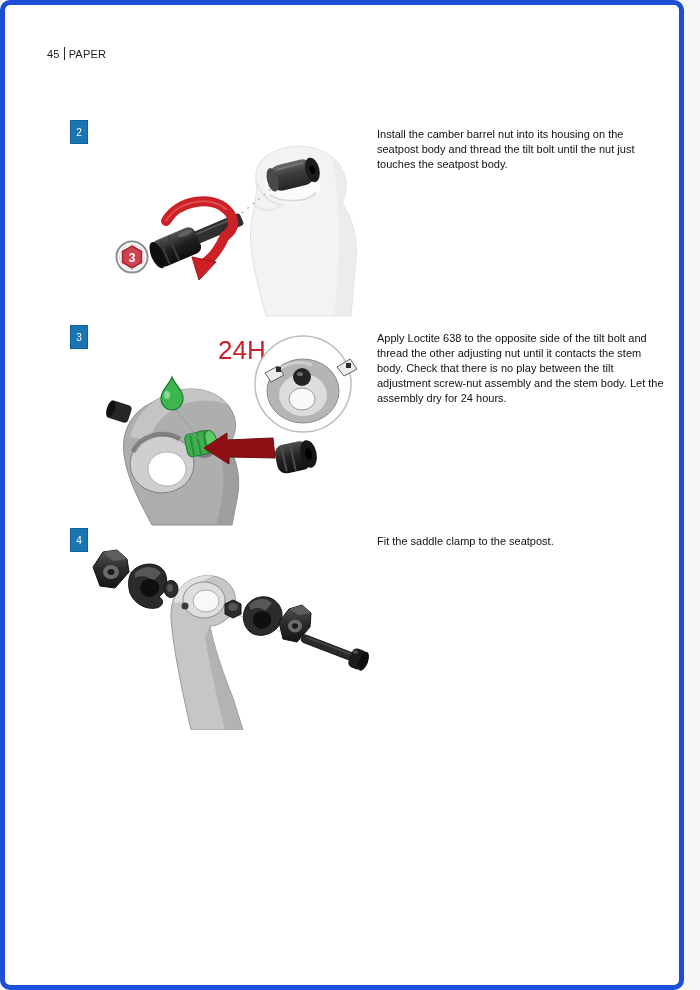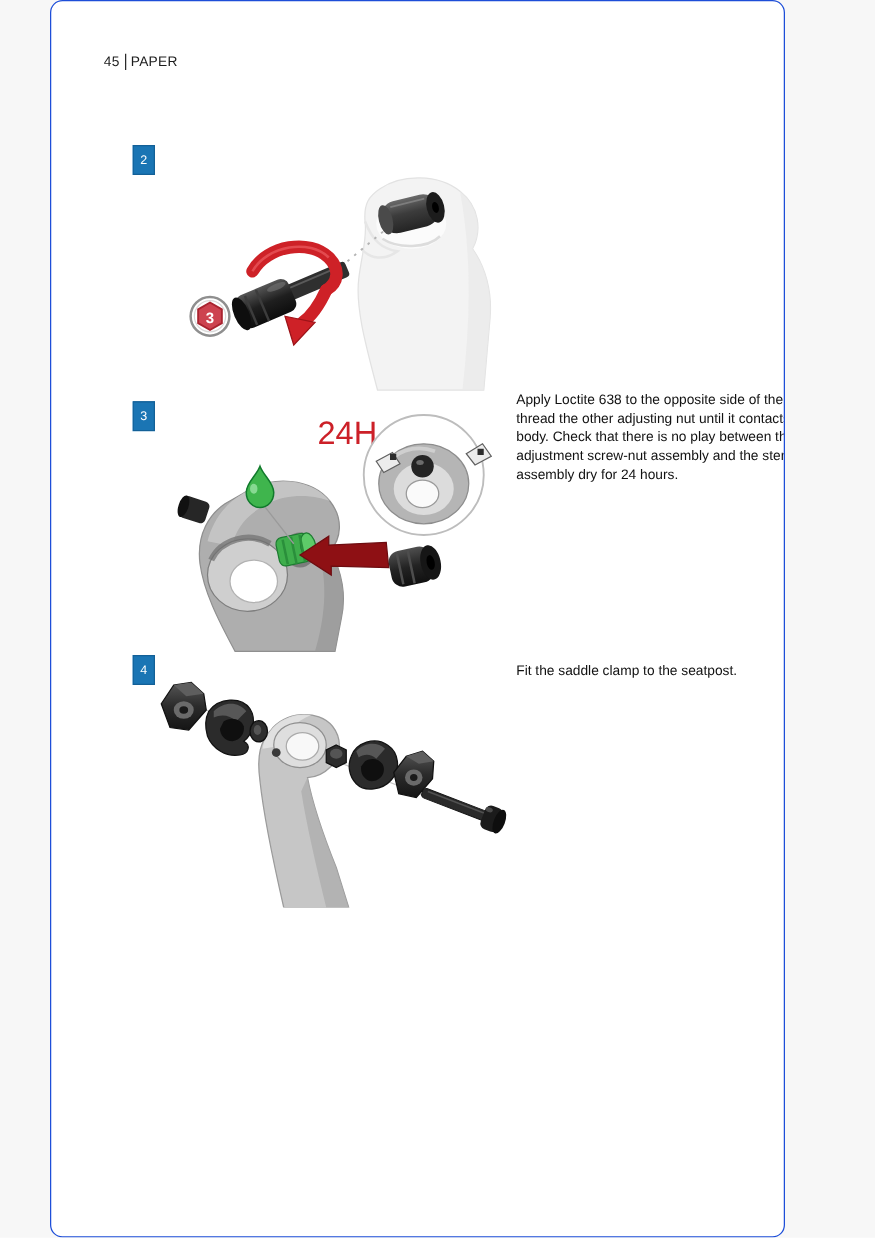--- a/index.html
+++ b/index.html
@@ -1,19 +1,19 @@
 <!DOCTYPE html>
 <html><head>
 <meta charset="utf-8">
 <style>
   html,body{margin:0;padding:0;background:#f7f7f7;}
   .page{
-    position:relative;width:588px;height:990px;background:#ffffff;
-    border:1px solid #1d4ed8;border-radius:10px;box-sizing:border-box;
-    font-family:"Liberation Sans", sans-serif;color:#1c1c1c;overflow:hidden;margin-left:40px;
+    position:relative;width:684px;height:990px;background:#ffffff;
+    border:5px solid #1d4ed8;border-radius:10px;box-sizing:border-box;
+    font-family:"Liberation Sans", sans-serif;color:#1c1c1c;overflow:hidden;
   }
   
   .hdr-left{position:absolute;left:42px;top:42px;display:flex;align-items:center;font-size:11px;letter-spacing:.2px;}
   .hdr-divider{width:1px;height:13px;background:#2a2a2a;margin:0 4px;}
   .hdr-right{position:absolute;right:42px;top:42px;text-align:right;}
   .doc-title{font-size:11px;letter-spacing:.3px;color:#222;}
   .lang{margin-top:5px;font-size:13px;font-weight:bold;color:#2d9bc5;letter-spacing:.5px;}
   
   .badge{
     position:absolute;left:65px;width:18px;height:24px;background:#1a75b4;
@@ -31,20 +31,21 @@
 
 <div class="page">
 
   <div class="hdr-left">
     <span>45</span>
     <span class="hdr-divider"></span>
     <span>PAPER</span>
   </div>
 
   <div class="badge" style="top:115px;">2</div>
+  <div class="step-text" style="top:122px;">Install the camber barrel nut into its housing on the seatpost body and thread the tilt bolt until the nut just touches the seatpost body.</div>
 
   <svg class="fig" style="left:95px;top:128px;" width="270" height="185" viewBox="0 0 270 185">
     <defs>
       <linearGradient id="gBarrel" x1="0" y1="0" x2="0" y2="1">
         <stop offset="0" stop-color="#6a6a6a"></stop>
           <stop offset="0.45" stop-color="#3c3c3c"></stop>
           <stop offset="1" stop-color="#242424"></stop>
       </linearGradient>
       <linearGradient id="gBoltHead" x1="0" y1="0" x2="0" y2="1">
         <stop offset="0" stop-color="#565656"></stop>
@@ -90,21 +91,21 @@
 
     <g>
       <circle cx="32" cy="124" r="15.5" fill="#ffffff" stroke="#8f8f8f" stroke-width="2"></circle>
       <circle cx="32" cy="124" r="12.5" fill="none" stroke="#d9d9d9" stroke-width="1"></circle>
       <polygon points="32,113 41.5,118.5 41.5,129.5 32,135 22.5,129.5 22.5,118.5" fill="#cd4350" stroke="#a92430" stroke-width="1.5"></polygon>
       <text x="32" y="129" text-anchor="middle" font-size="12" font-weight="bold" fill="#ffffff">3</text>
     </g>
   </svg>
 
   <div class="badge" style="top:320px;">3</div>
-  <div class="step-text" style="top:312px;">Apply Loctite 638 to the opposite side of the tilt bolt and thread the other adjusting nut until it contacts the stem body. Check that there is no play between the tilt adjustment screw-nut assembly and the stem body. Let the assembly dry for 24 hours.</div>
+  <div class="step-text" style="top:326px;">Apply Loctite 638 to the opposite side of the tilt bolt and thread the other adjusting nut until it contacts the stem body. Check that there is no play between the tilt adjustment screw-nut assembly and the stem body. Let the assembly dry for 24 hours.</div>
 
   <svg class="fig" style="left:95px;top:322px;" width="270" height="200" viewBox="0 0 270 200">
     <defs>
       <linearGradient id="gNut" x1="0" y1="0" x2="0" y2="1">
         <stop offset="0" stop-color="#4f4f4f"></stop>
           <stop offset="0.5" stop-color="#232323"></stop>
           <stop offset="1" stop-color="#101010"></stop>
       </linearGradient>
     </defs>
 

